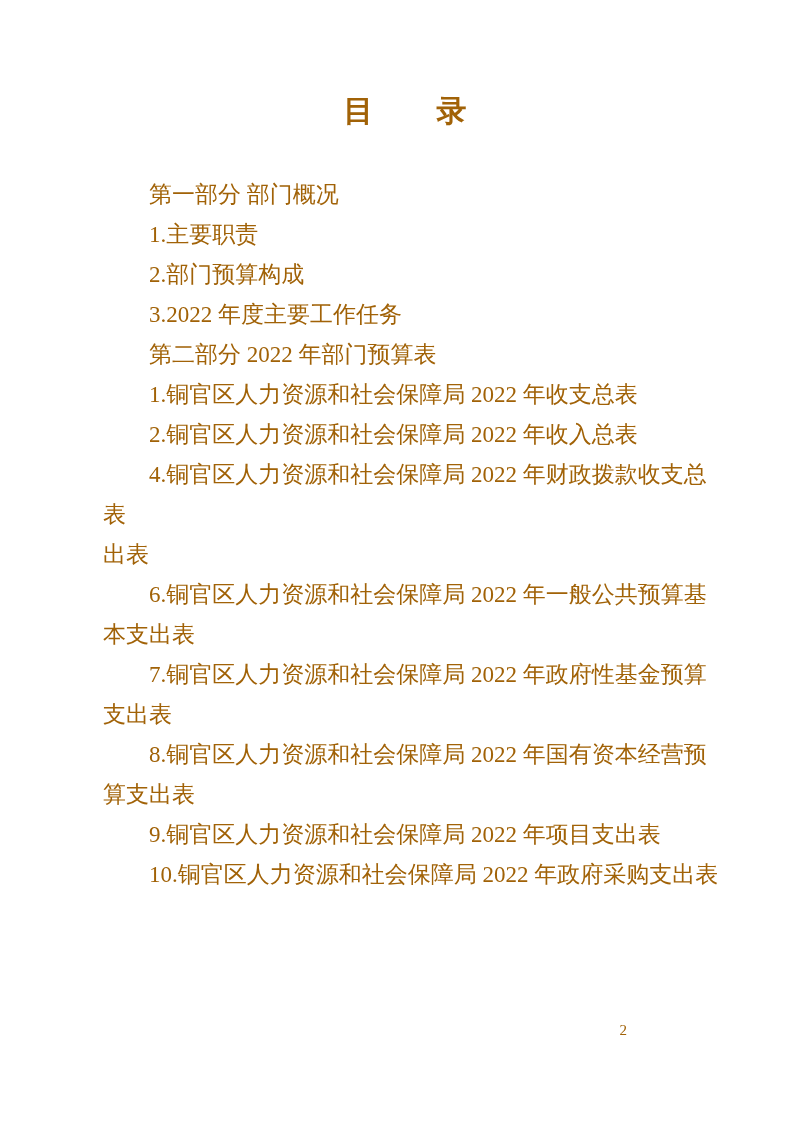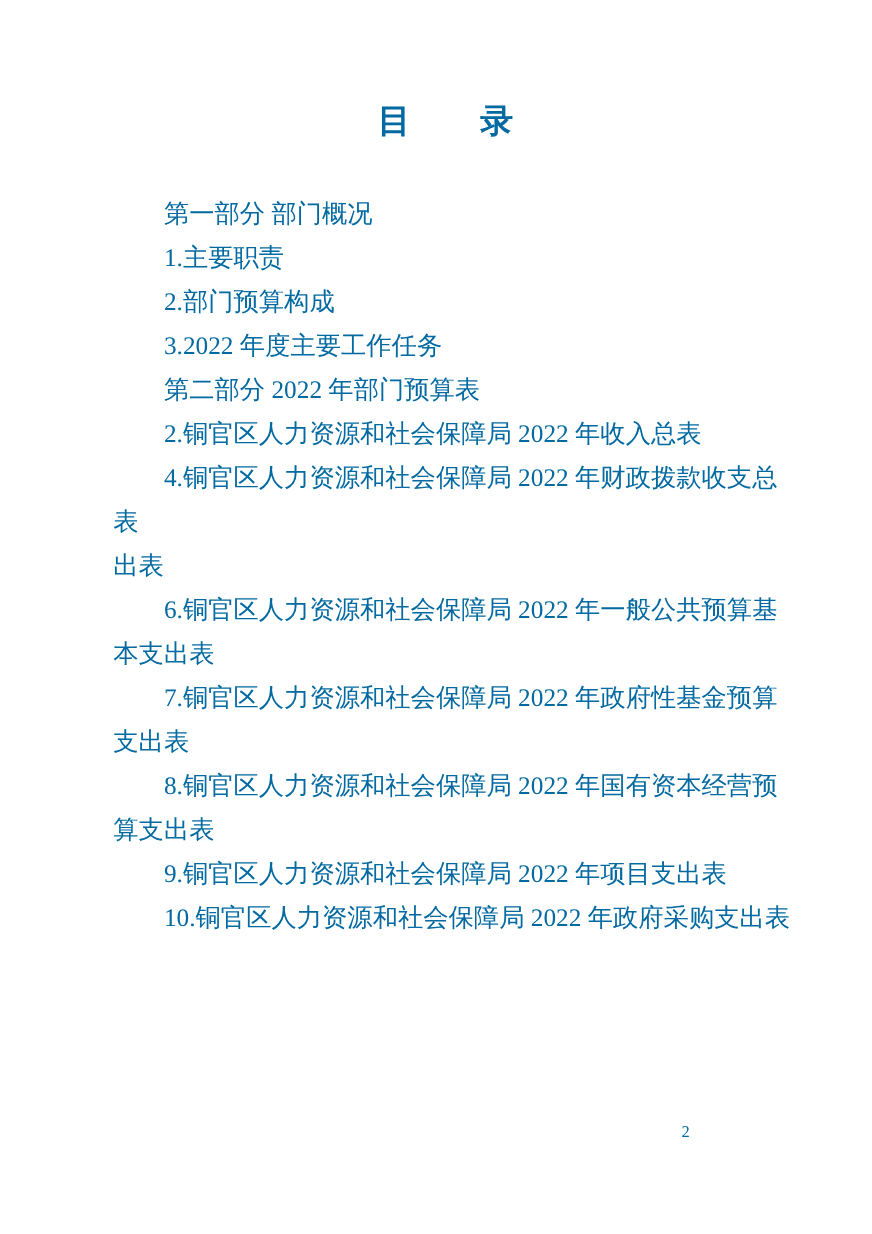--- a/index.html
+++ b/index.html
@@ -7,21 +7,21 @@
     padding: 0;
     background: #ffffff;
   }
   .page {
     position: relative;
     width: 730px;
     height: 1122px;
     background: #ffffff;
     overflow: hidden;
     font-family: "Liberation Serif", "DejaVu Serif", serif;
-    color: #0369a1;
+    color: #a16207;
   }
   .content {
     position: absolute;
     left: 103px;
     top: 0;
     width: 587px;
   }
   .doc-title {
     margin-top: 93px;
     height: 36px;
@@ -69,20 +69,21 @@
     <div class="toc">
 
       <div class="line heading">第一部分 部门概况</div>
 
       <div class="line first">1.主要职责</div>
       <div class="line first">2.部门预算构成</div>
       <div class="line first">3.2022 年度主要工作任务</div>
 
       <div class="line heading">第二部分 2022 年部门预算表</div>
 
+      <div class="line first">1.铜官区人力资源和社会保障局 2022 年收支总表</div>
       <div class="line first">2.铜官区人力资源和社会保障局 2022 年收入总表</div>
 
       <div class="line first">4.铜官区人力资源和社会保障局 2022 年财政拨款收支总</div>
       <div class="line cont">表</div>
 
       <div class="line cont">出表</div>
 
       <div class="line first">6.铜官区人力资源和社会保障局 2022 年一般公共预算基</div>
       <div class="line cont">本支出表</div>
 

